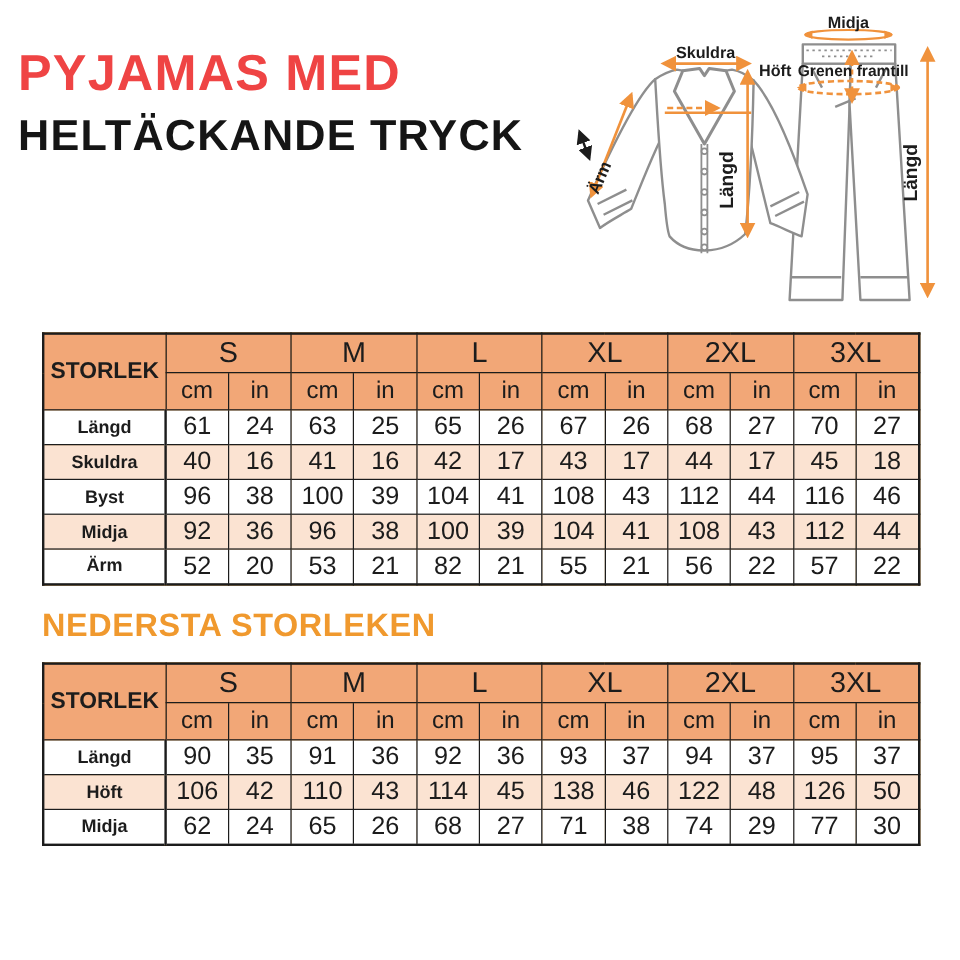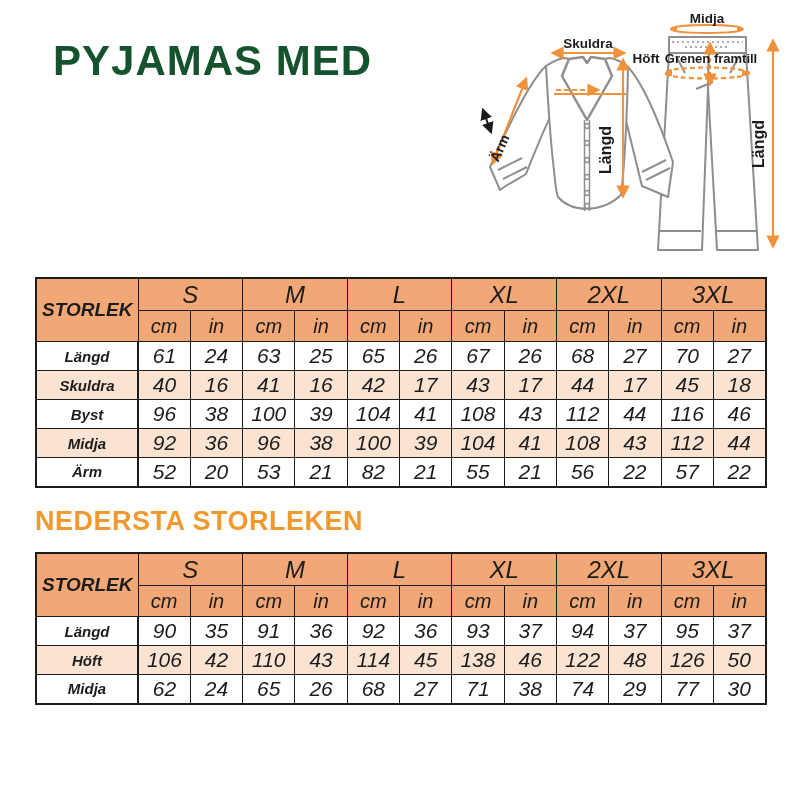--- a/index.html
+++ b/index.html
@@ -1,35 +1,35 @@
 <!DOCTYPE html>
 <html><head>
 <meta charset="utf-8">
 <style>
   html,body{margin:0;padding:0;background:#fff;}
   .page{position:relative;width:800px;height:800px;background:#ffffff;overflow:hidden;
         font-family:"Liberation Sans", sans-serif;color:#151515;}
   
   .title{position:absolute;left:15px;top:40px;line-height:1;}
-  .title .t1{font-size:42px;font-weight:800;letter-spacing:1px;color:#14532d;margin-left:38px;}
+  .title .t1{font-size:42px;font-weight:800;letter-spacing:1px;color:#ef4444;}
   .title .t2{font-size:36px;font-weight:700;letter-spacing:1px;color:#151515;margin-top:13px;}
   
   .sec-heading{position:absolute;left:35px;font-size:27px;font-weight:800;
                letter-spacing:.5px;color:#F0992E;line-height:1;}
   #heading-top{top:222px;}
   #heading-bottom{top:508px;text-align:right;}
   
   .diagram{position:absolute;left:480px;top:0;width:320px;height:260px;}
   .diagram svg{font-family:"Liberation Sans", sans-serif;}
   
   .tbl-wrap{position:absolute;left:35px;width:730px;}
   #tbl-top{top:277px;}
   #tbl-bottom{top:552px;}
   table.size-table{border-collapse:collapse;table-layout:fixed;width:730px;
-                   border:2px solid #1c1c1c;background:#a16207;font-style:italic;}
+                   border:2px solid #1c1c1c;background:#a16207;}
   table.size-table th,table.size-table td{border:1px solid #1c1c1c;text-align:center;
                    padding:0;vertical-align:middle;color:#1c1c1c;}
   col.c0{width:102px;}
   col.cv{width:52.3px;}
   tr.szrow th{height:31px;}
   tr.unrow th{height:30px;}
   th.corner{background:#F2A777;font-size:19px;font-weight:700;border-right-width:2px;}
   th.sz{background:#F2A777;font-size:24px;font-weight:400;}
   th.un{background:#F2A777;font-size:20px;font-weight:400;margin-top:28px;}
   tbody tr{height:29px;}
@@ -37,20 +37,21 @@
   tbody td{font-size:21px;font-weight:400;background:#fff;}
   tbody tr:nth-child(even) th.rl,tbody tr:nth-child(even) td{background:#FBE3D2;}
 </style>
 </head>
 <body>
 
 <div class="page">
 
   <div class="title">
     <div class="t1">PYJAMAS MED</div>
+    <div class="t2">HELTÄCKANDE TRYCK</div>
   </div>
 
   <div class="diagram">
     <svg width="320" height="260" viewBox="0 0 320 260">
       <defs>
         <marker id="ao" viewBox="0 0 10 10" refX="8" refY="5" markerWidth="6" markerHeight="6" orient="auto-start-reverse">
             <path d="M0,0 L10,5 L0,10 z" fill="#F0923C"></path>
           </marker>
         <marker id="ab" viewBox="0 0 10 10" refX="8" refY="5" markerWidth="6" markerHeight="6" orient="auto-start-reverse">
             <path d="M0,0 L10,5 L0,10 z" fill="#1c1c1c"></path>

